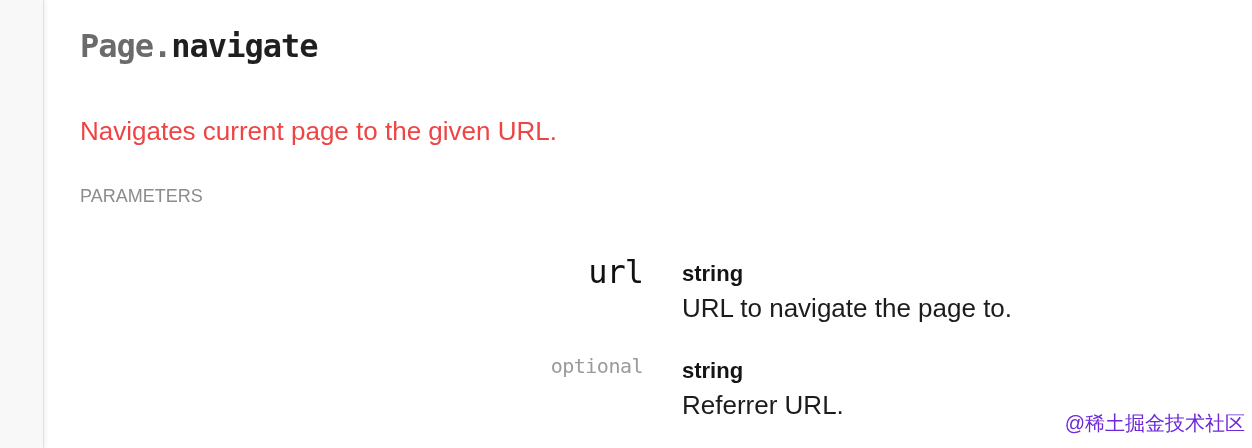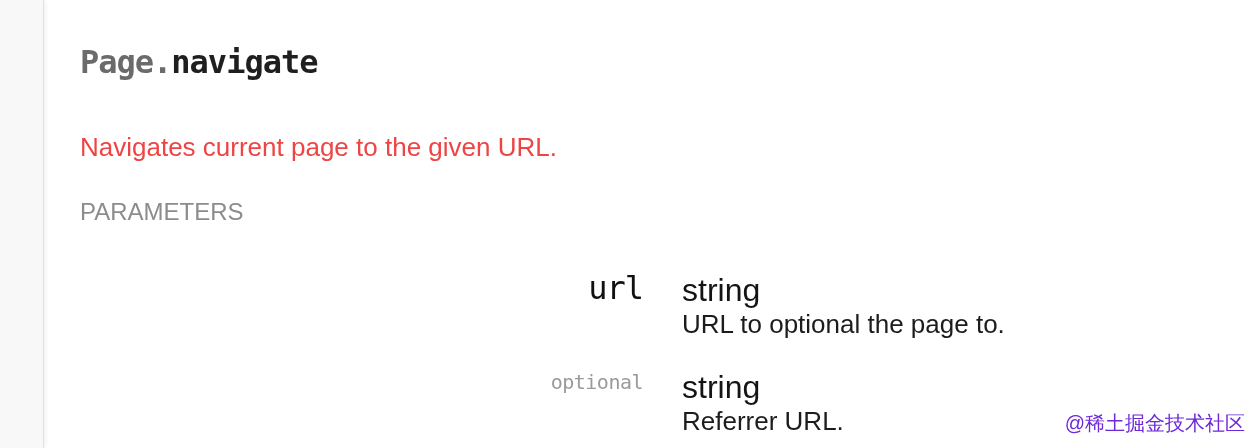--- a/index.html
+++ b/index.html
@@ -16,41 +16,41 @@
     position: absolute;
     left: 0; top: 0;
     width: 44px; height: 448px;
     background: #f8f8f8;
     border-right: 1px solid #e1e1e1;
     box-shadow: 2px 0 4px rgba(0,0,0,0.05);
   }
   .content {
     position: absolute;
     left: 46px; top: 0; right: 8px;
-    padding: 42px 0 0 34px;
+    padding: 26px 0 0 34px;
   }
   .method-title {
     font-family: "DejaVu Sans Mono", monospace;
     font-weight: bold;
     font-size: 32px;
     line-height: 40px;
     letter-spacing: -1px;
     white-space: nowrap;
   }
   .method-title .domain { color: #6b6b6b; }
   .method-title .name   { color: #1f1f1f; }
   .method-desc {
     margin-top: 50px;
     font-size: 26px;
     line-height: 30px;
     color: #ef4444;
   }
   .section-label {
     margin-top: 37px;
-    font-size: 24px;
+    font-size: 18px;
     line-height: 26px;
     font-weight: 400;
     color: #8c8c8c;
     letter-spacing: 0px;
   }
   .param-table {
     margin-top: 45px;
     display: grid;
     grid-template-columns: 563px 1fr;
     column-gap: 39px;
@@ -70,23 +70,23 @@
     font-size: 20px;
     line-height: 28px;
     color: #9a9a9a;
     margin-top: 1px;
     letter-spacing: -0.5px;
   }
   .param-optional:empty { display: none; }
   .param-info-cell { padding-top: 3px; }
   .param-type {
     display: block;
-    font-size: 32px;
+    font-size: 22px;
     line-height: 34px;
-    font-weight: normal;
+    font-weight: bold;
     color: #141414;
   }
   .param-desc {
     display: block;
     font-size: 26px;
     line-height: 34px;
     color: #1c1c1c;
   }
   .watermark {
     position: absolute;
@@ -111,21 +111,21 @@
   <div class="section-label">PARAMETERS</div>
 
   <div class="param-table">
 
     <div class="param-name-cell">
       <span>url</span>
       
     </div>
     <div class="param-info-cell">
       <span class="param-type">string</span>
-      <span class="param-desc">URL to optional the page to.</span>
+      <span class="param-desc">URL to navigate the page to.</span>
     </div>
 
     <div class="param-name-cell">
       <span class="param-optional">optional</span>
     </div>
     <div class="param-info-cell">
       <span class="param-type">string</span>
       <span class="param-desc">Referrer URL.</span>
     </div>
 

